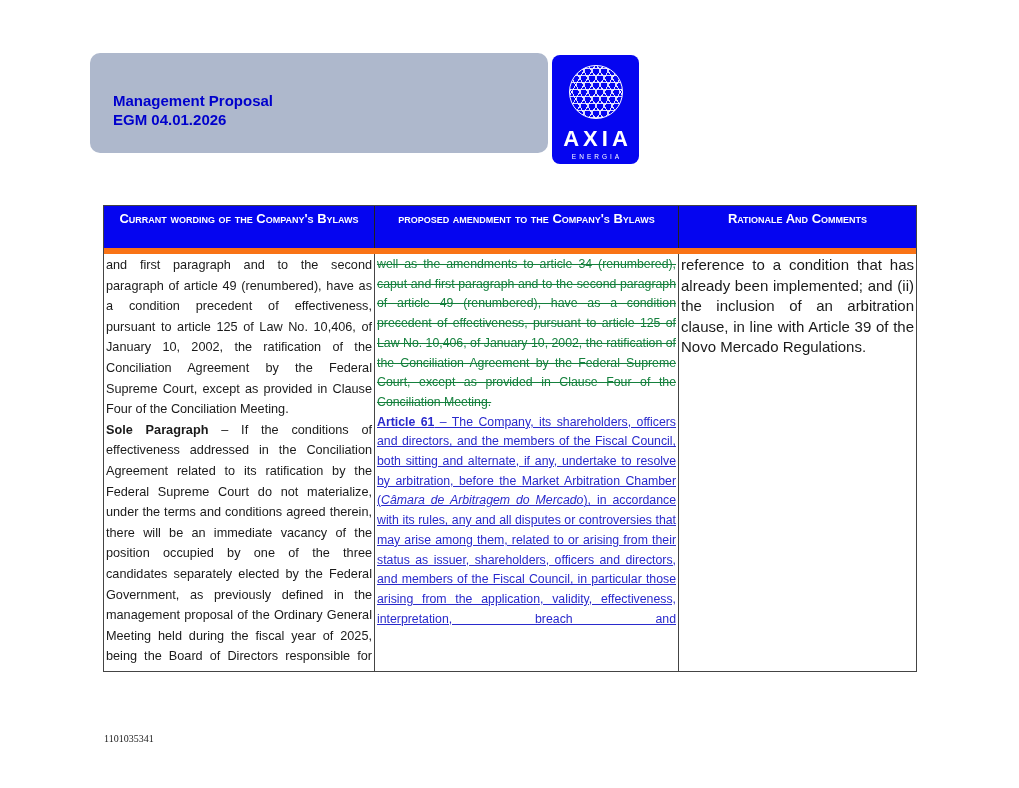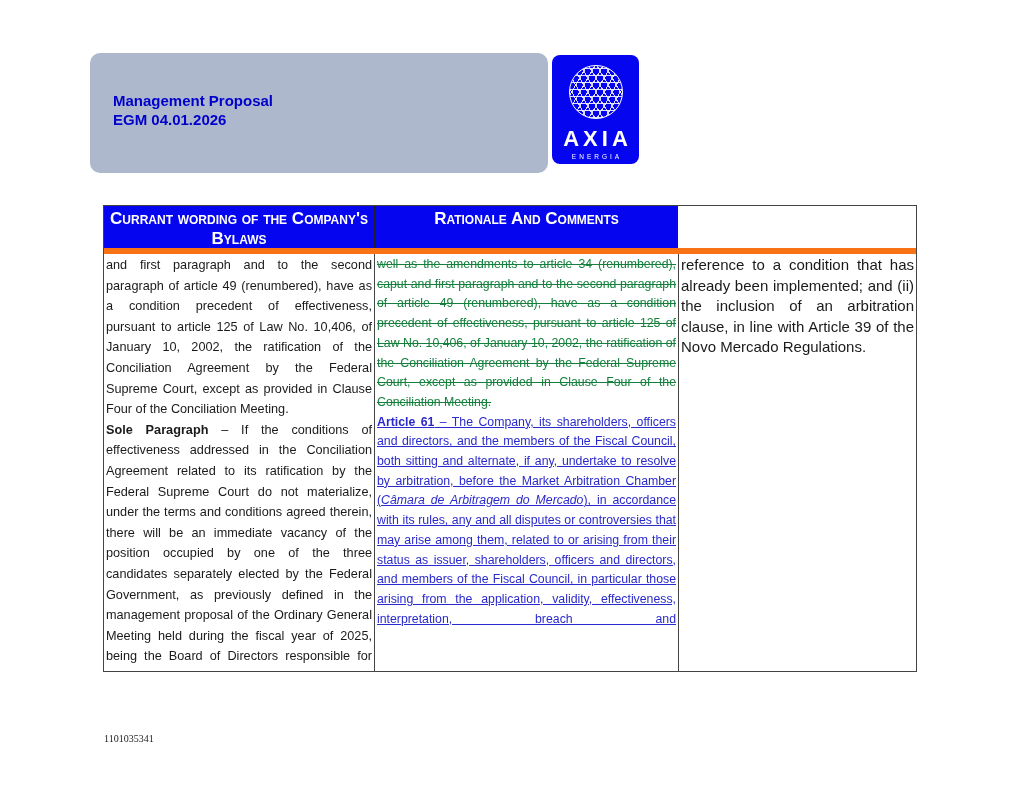--- a/index.html
+++ b/index.html
@@ -2,21 +2,21 @@
 <html><head>
 <meta charset="utf-8">
 <style>
   html,body{margin:0;padding:0;}
   body{
     width:1019px;height:788px;background:#ffffff;position:relative;
     font-family:"Liberation Sans", sans-serif;color:#1a1a1a;overflow:hidden;
   }
   
   .band{
-    position:absolute;left:90px;top:53px;width:458px;height:120px;
+    position:absolute;left:90px;top:53px;width:458px;height:100px;
     background:#aeb8cc;border-radius:10px;
   }
   .band-title{
     position:absolute;left:23px;top:38px;
     color:#0000cc;font-weight:bold;font-size:15px;line-height:19px;
   }
   .logo{
     position:absolute;left:552px;top:55px;width:87px;height:109px;
     background:#0505f0;border-radius:8px;text-align:center;
   }
@@ -35,21 +35,21 @@
   .logo-sub{
     margin-top:1px;color:#ffffff;font-size:6.5px;letter-spacing:3px;padding-left:3px;
   }
   
   .cmp-table{
     position:absolute;left:103px;top:205px;width:812px;
     border:1px solid #444;box-sizing:content-box;
   }
   .thead,.tbody{display:grid;grid-template-columns:270px 304px 238px;}
   .th{
-    background:#0505f0;color:#ffffff;font-weight:bold;font-size:17px;
+    background:#0505f0;color:#ffffff;font-weight:bold;font-size:13px;
     font-variant:small-caps;text-align:center;line-height:20px;
     height:42px;box-sizing:border-box;padding:3px 6px 0 6px;
   }
   .th + .th{border-left:1px solid #222;}
   .tbody{border-top:6px solid #f97316;}
   .td{
     height:417px;box-sizing:border-box;overflow:hidden;
     padding:1px 2px;background:#ffffff;
   }
   .td + .td{border-left:1px solid #444;}
@@ -80,20 +80,21 @@
 
 <div class="logo">
   <div class="sphere"></div>
   <div class="logo-brand">AXIA</div>
   <div class="logo-sub">ENERGIA</div>
 </div>
 
 <div class="cmp-table">
   <div class="thead">
     <div class="th">Currant wording of the Company's Bylaws</div>
+    <div class="th">proposed amendment to the Company's Bylaws</div>
     <div class="th">Rationale And Comments</div>
   </div>
   <div class="tbody">
     <div class="td td-current">
         <div class="para"><span class="">and first paragraph and to the second paragraph of article 49 (renumbered), have as a condition precedent of effectiveness, pursuant to article 125 of Law No. 10,406, of January 10, 2002, the ratification of the Conciliation Agreement by the Federal Supreme Court, except as provided in Clause Four of the Conciliation Meeting.</span></div>
         <div class="para cut"><span class="b ">Sole Paragraph</span><span class=""> – If the conditions of effectiveness addressed in the Conciliation Agreement related to its ratification by the Federal Supreme Court do not materialize, under the terms and conditions agreed therein, there will be an immediate vacancy of the position occupied by one of the three candidates separately elected by the Federal Government, as previously defined in the management proposal of the Ordinary General Meeting held during the fiscal year of 2025, being the Board of Directors responsible for</span></div>
       </div>
     <div class="td td-proposed">
         <div class="para del"><span class="">well as the amendments to article 34 (renumbered), caput and first paragraph and to the second paragraph of article 49 (renumbered), have as a condition precedent of effectiveness, pursuant to article 125 of Law No. 10,406, of January 10, 2002, the ratification of the Conciliation Agreement by the Federal Supreme Court, except as provided in Clause Four of the Conciliation Meeting.</span></div>
         <div class="para ins cut"><span class="b ">Article 61</span><span class=""> – The Company, its shareholders, officers and directors, and the members of the Fiscal Council, both sitting and alternate, if any, undertake to resolve by arbitration, before the Market Arbitration Chamber (</span><span class="i">Câmara de Arbitragem do Mercado</span><span class="">), in accordance with its rules, any and all disputes or controversies that may arise among them, related to or arising from their status as issuer, shareholders, officers and directors, and members of the Fiscal Council, in particular those arising from the application, validity, effectiveness, interpretation, breach and</span></div>

